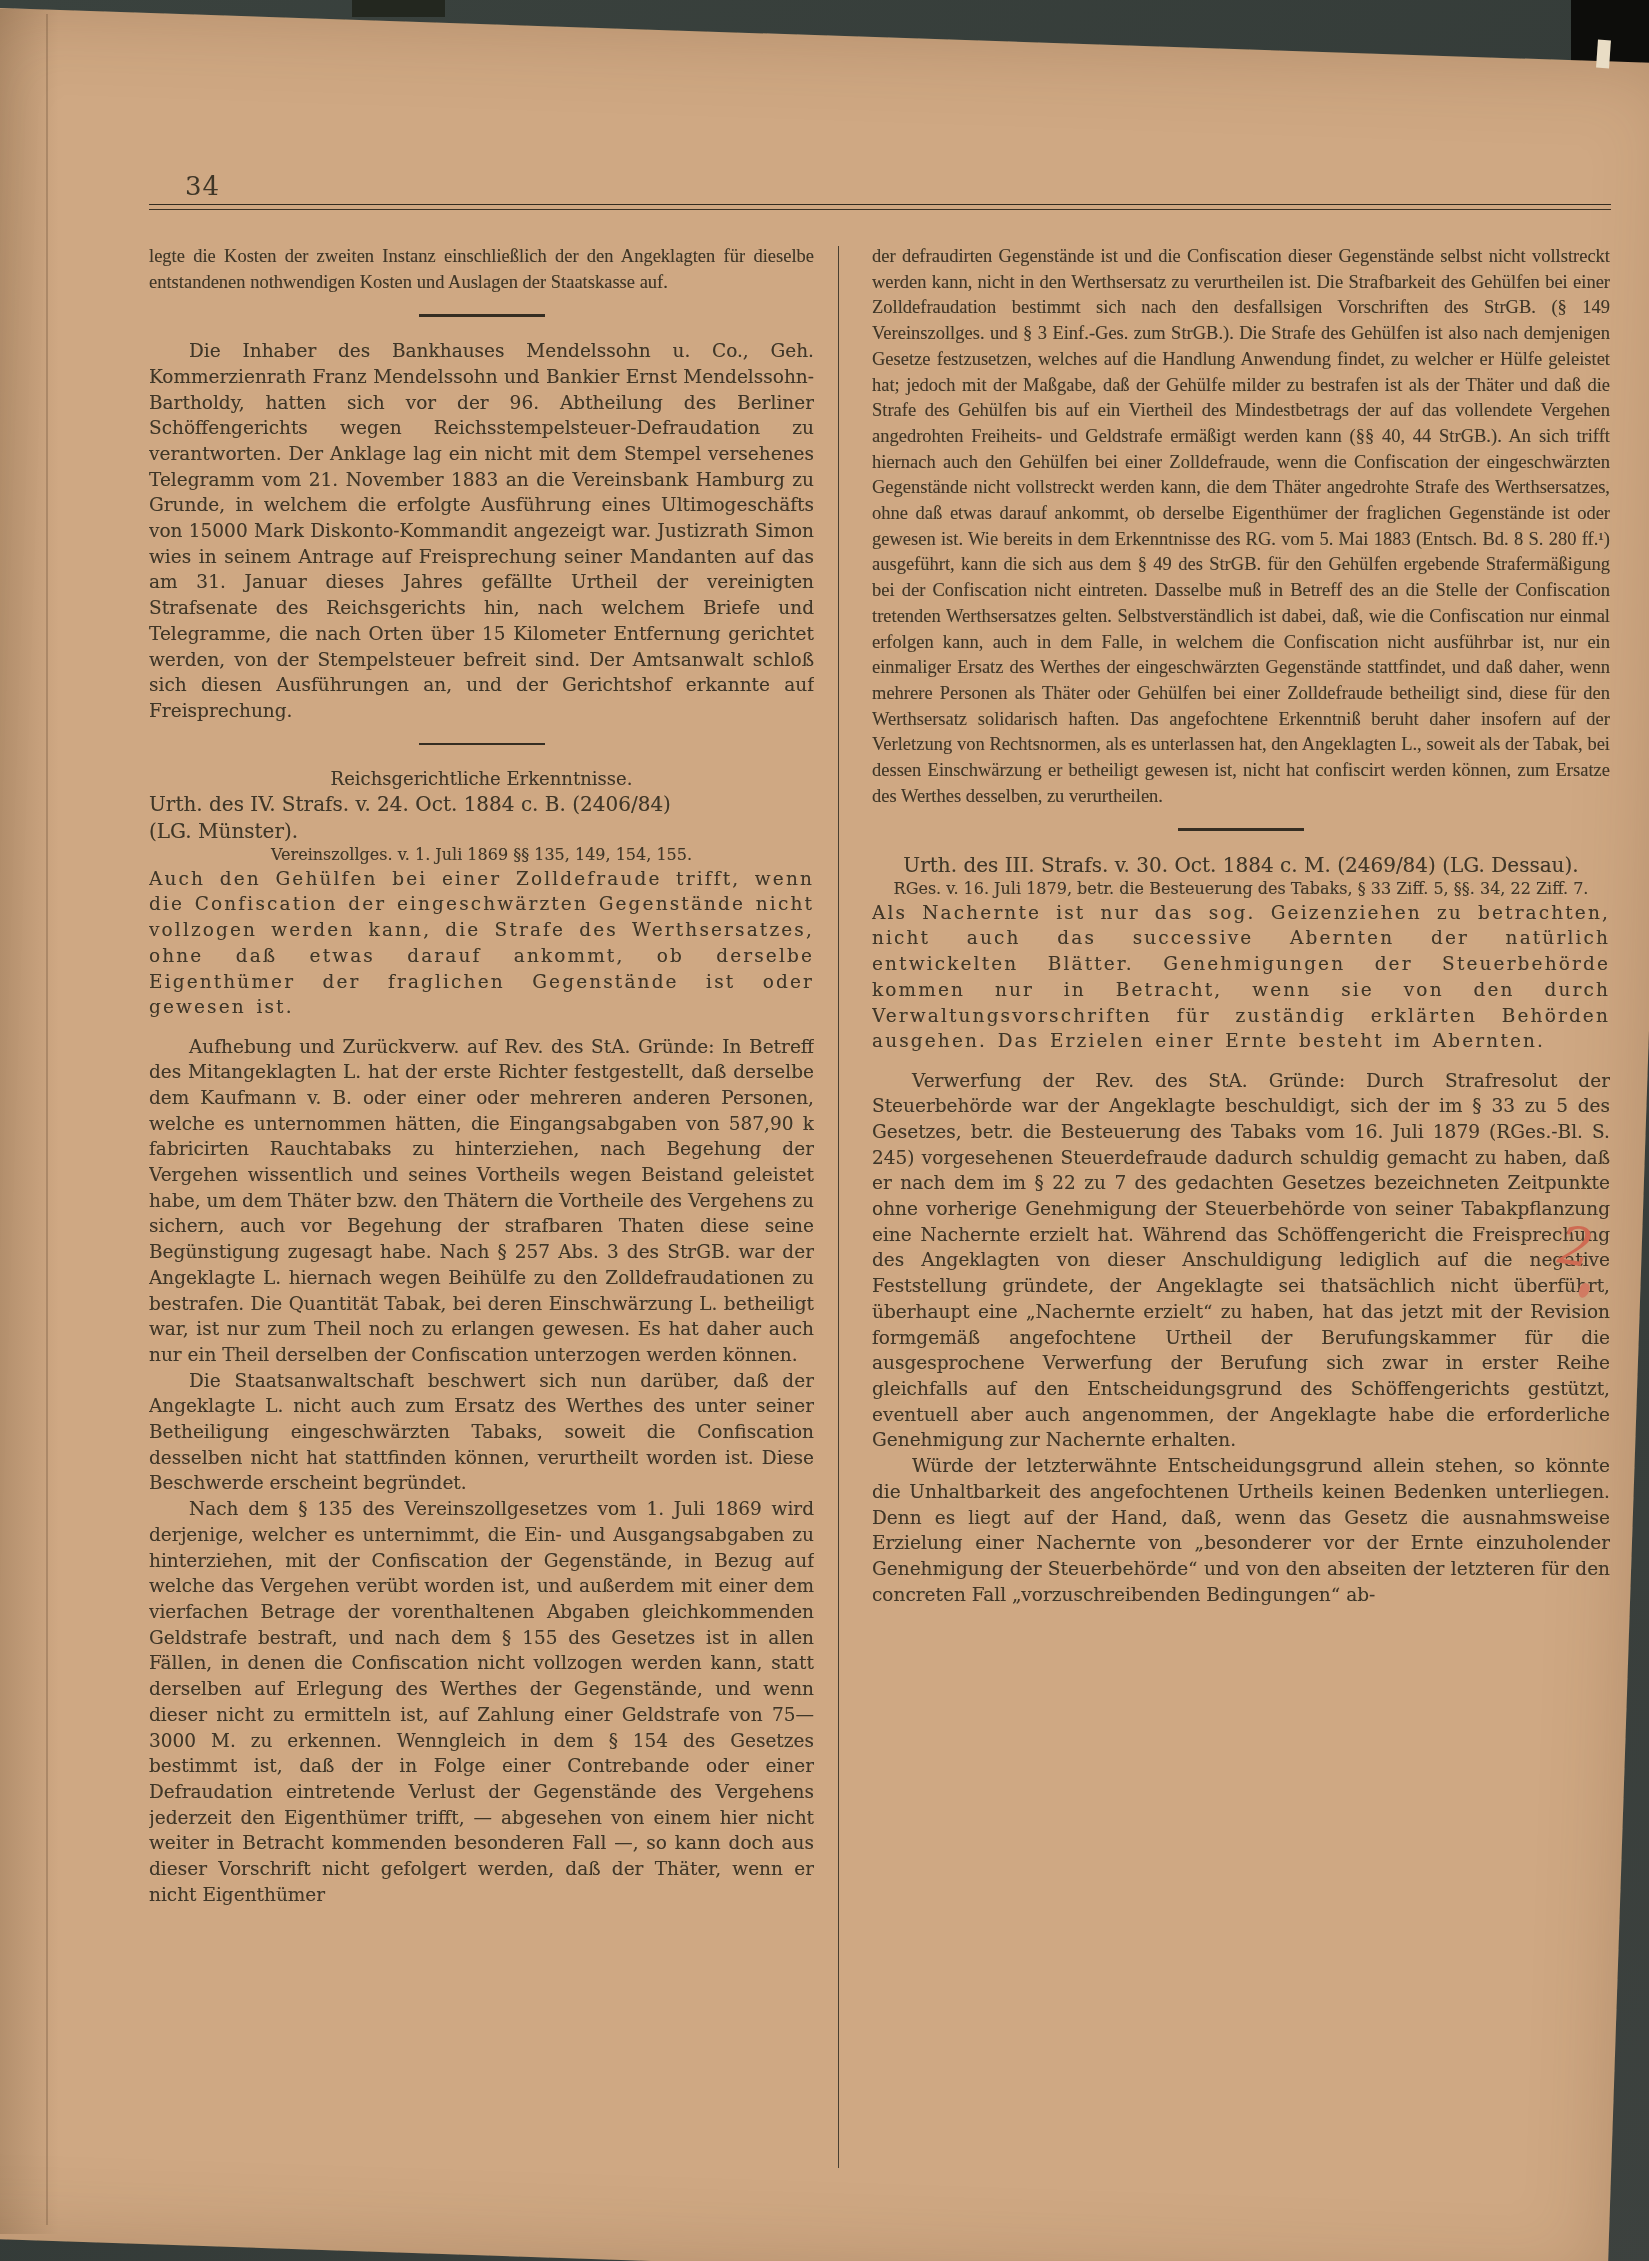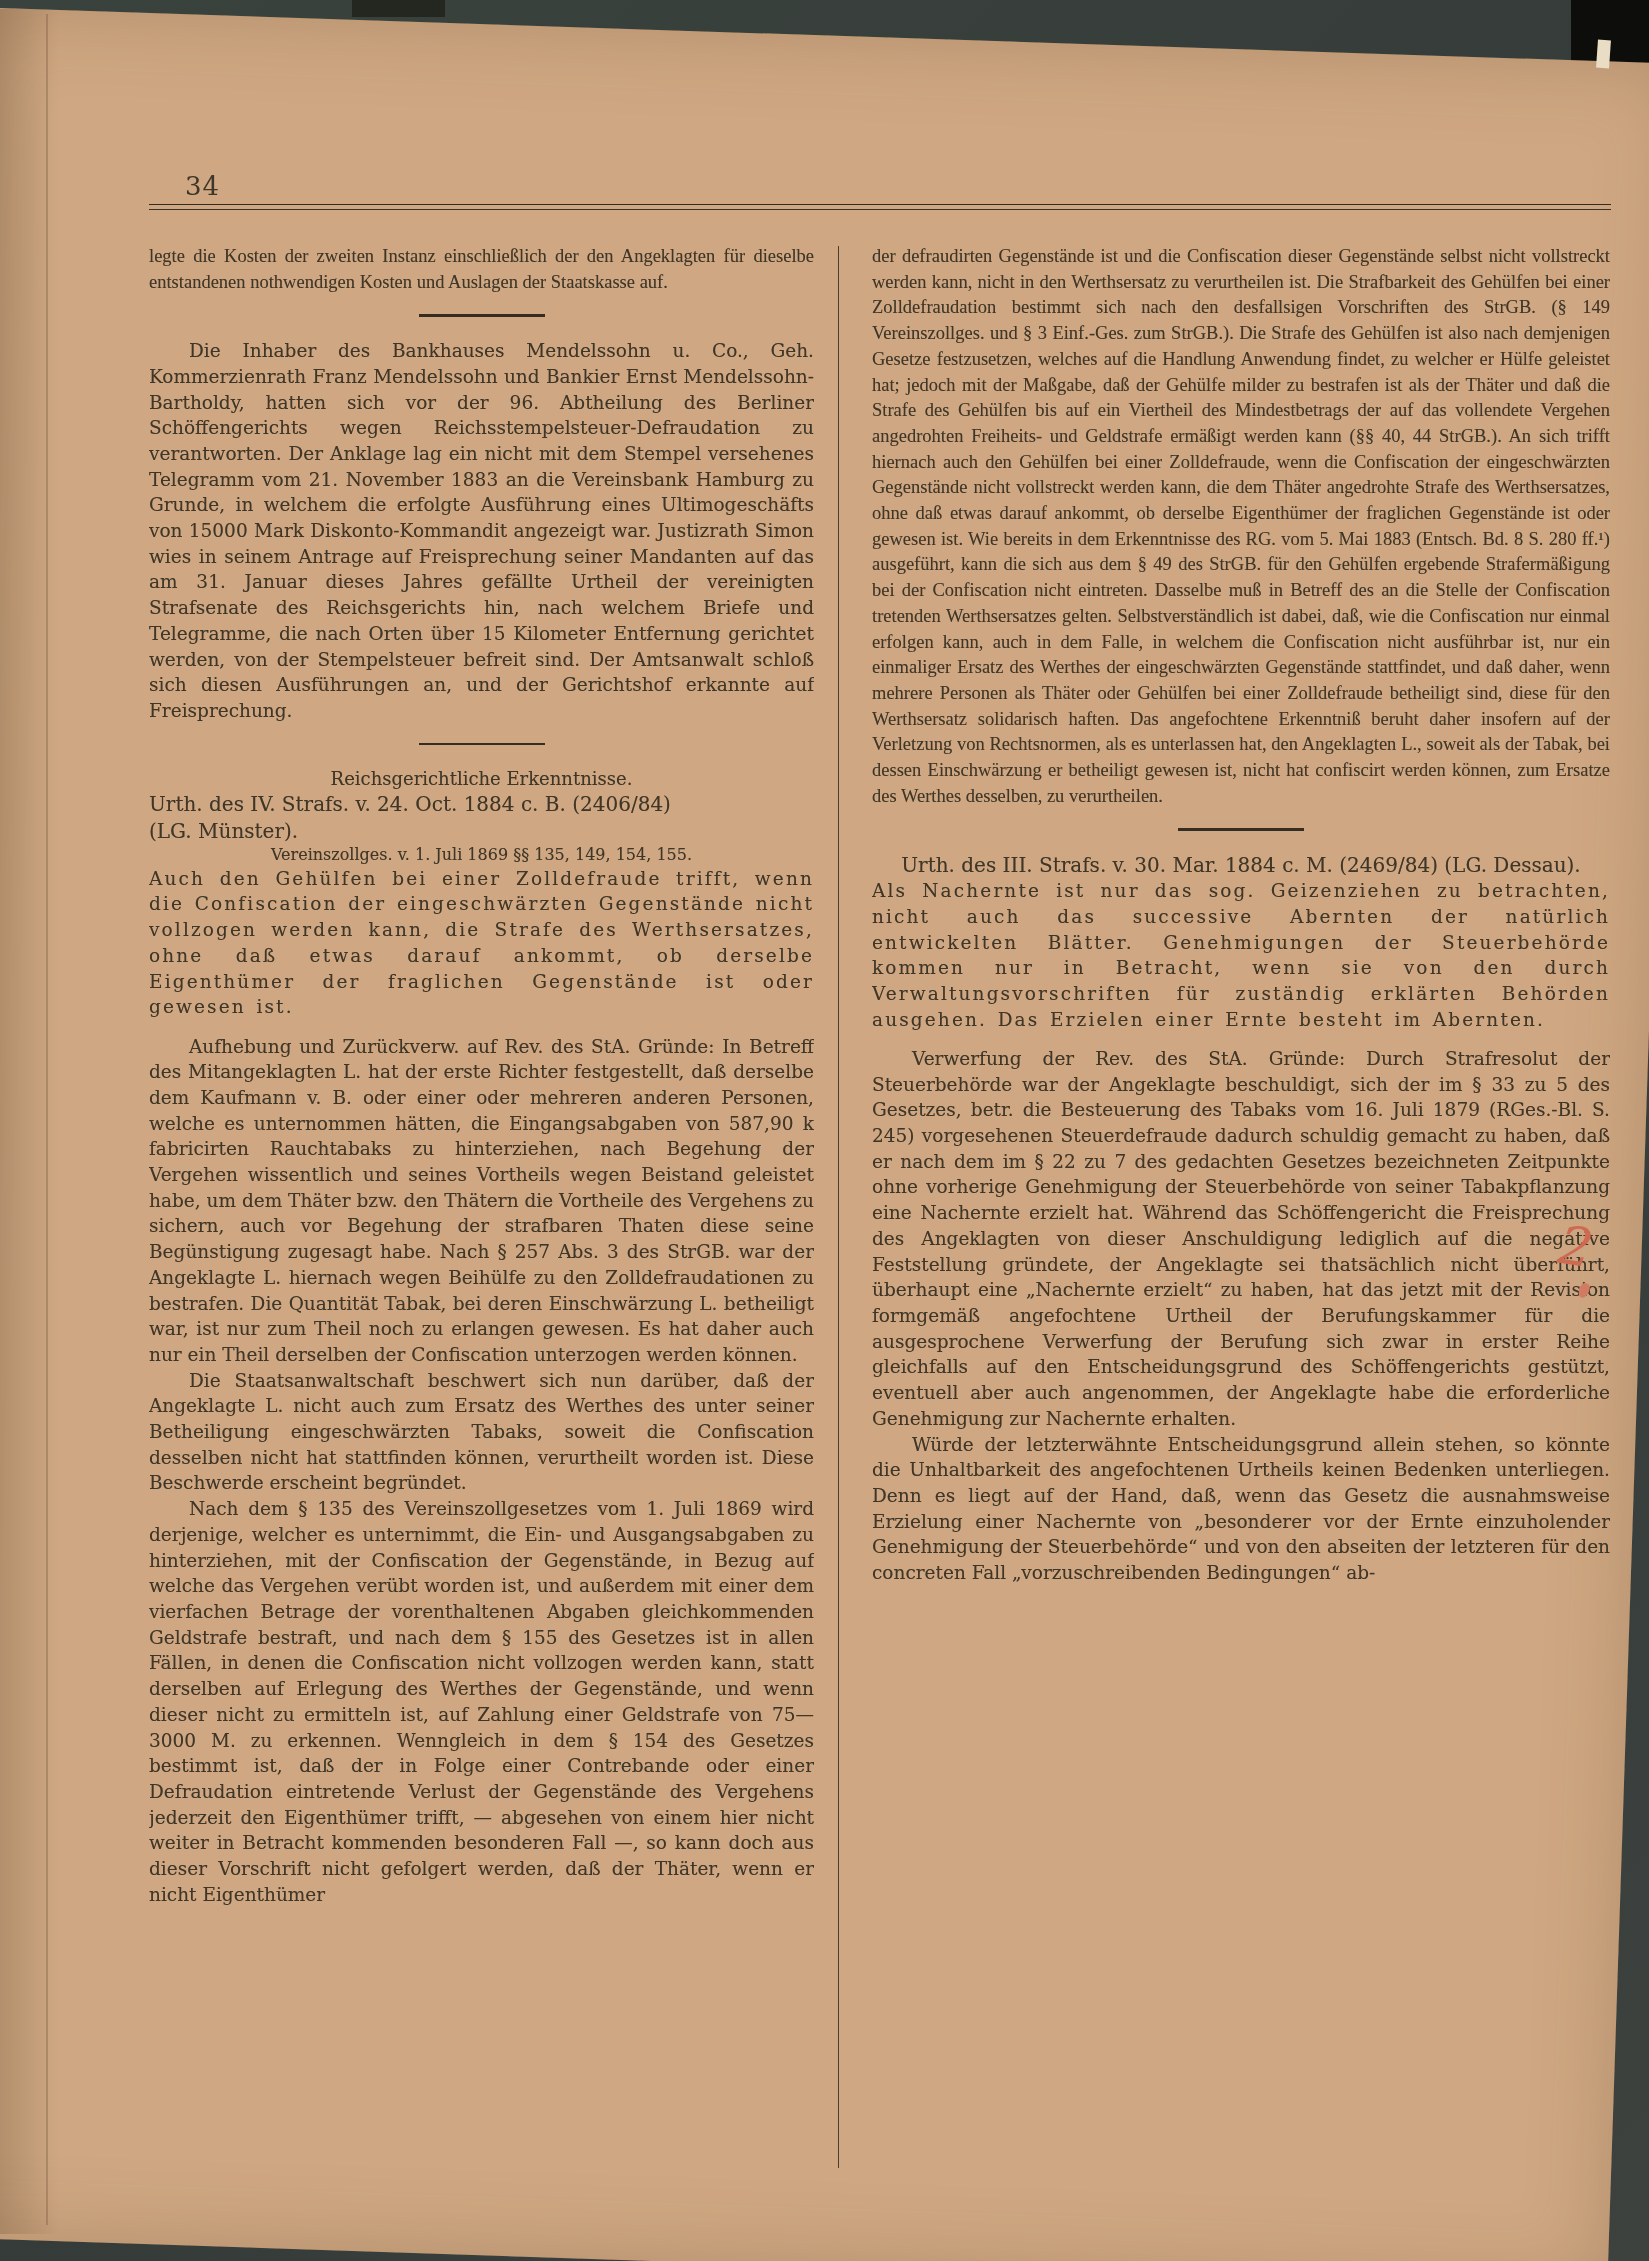--- a/index.html
+++ b/index.html
@@ -209,22 +209,23 @@
       <p class="ind">Aufhebung und Zurückverw. auf Rev. des StA. Gründe: In Betreff des Mitangeklagten L. hat der erste Richter festgestellt, daß derselbe dem Kaufmann v. B. oder einer oder mehreren anderen Personen, welche es unternommen hätten, die Eingangsabgaben von 587,90 k fabricirten Rauchtabaks zu hinterziehen, nach Begehung der Vergehen wissentlich und seines Vortheils wegen Beistand geleistet habe, um dem Thäter bzw. den Thätern die Vortheile des Vergehens zu sichern, auch vor Begehung der strafbaren Thaten diese seine Begünstigung zugesagt habe. Nach § 257 Abs. 3 des StrGB. war der Angeklagte L. hiernach wegen Beihülfe zu den Zolldefraudationen zu bestrafen. Die Quantität Tabak, bei deren Einschwärzung L. betheiligt war, ist nur zum Theil noch zu erlangen gewesen. Es hat daher auch nur ein Theil derselben der Confiscation unterzogen werden können.</p>
       <p class="ind">Die Staatsanwaltschaft beschwert sich nun darüber, daß der Angeklagte L. nicht auch zum Ersatz des Werthes des unter seiner Betheiligung eingeschwärzten Tabaks, soweit die Confiscation desselben nicht hat stattfinden können, verurtheilt worden ist. Diese Beschwerde erscheint begründet.</p>
       <p class="ind">Nach dem § 135 des Vereinszollgesetzes vom 1. Juli 1869 wird derjenige, welcher es unternimmt, die Ein- und Ausgangsabgaben zu hinterziehen, mit der Confiscation der Gegenstände, in Bezug auf welche das Vergehen verübt worden ist, und außerdem mit einer dem vierfachen Betrage der vorenthaltenen Abgaben gleichkommenden Geldstrafe bestraft, und nach dem § 155 des Gesetzes ist in allen Fällen, in denen die Confiscation nicht vollzogen werden kann, statt derselben auf Erlegung des Werthes der Gegenstände, und wenn dieser nicht zu ermitteln ist, auf Zahlung einer Geldstrafe von 75—3000 M. zu erkennen. Wenngleich in dem § 154 des Gesetzes bestimmt ist, daß der in Folge einer Contrebande oder einer Defraudation eintretende Verlust der Gegenstände des Vergehens jederzeit den Eigenthümer trifft, — abgesehen von einem hier nicht weiter in Betracht kommenden besonderen Fall —, so kann doch aus dieser Vorschrift nicht gefolgert werden, daß der Thäter, wenn er nicht Eigenthümer</p>
     </div>
 
     <div class="col col-right">
       <p class="noind">der defraudirten Gegenstände ist und die Confiscation dieser Gegenstände selbst nicht vollstreckt werden kann, nicht in den Werthsersatz zu verurtheilen ist. Die Strafbarkeit des Gehülfen bei einer Zolldefraudation bestimmt sich nach den desfallsigen Vorschriften des StrGB. (§ 149 Vereinszollges. und § 3 Einf.-Ges. zum StrGB.). Die Strafe des Gehülfen ist also nach demjenigen Gesetze festzusetzen, welches auf die Handlung Anwendung findet, zu welcher er Hülfe geleistet hat; jedoch mit der Maßgabe, daß der Gehülfe milder zu bestrafen ist als der Thäter und daß die Strafe des Gehülfen bis auf ein Viertheil des Mindestbetrags der auf das vollendete Vergehen angedrohten Freiheits- und Geldstrafe ermäßigt werden kann (§§ 40, 44 StrGB.). An sich trifft hiernach auch den Gehülfen bei einer Zolldefraude, wenn die Confiscation der eingeschwärzten Gegenstände nicht vollstreckt werden kann, die dem Thäter angedrohte Strafe des Werthsersatzes, ohne daß etwas darauf ankommt, ob derselbe Eigenthümer der fraglichen Gegenstände ist oder gewesen ist. Wie bereits in dem Erkenntnisse des RG. vom 5. Mai 1883 (Entsch. Bd. 8 S. 280 ff.¹) ausgeführt, kann die sich aus dem § 49 des StrGB. für den Gehülfen ergebende Strafermäßigung bei der Confiscation nicht eintreten. Dasselbe muß in Betreff des an die Stelle der Confiscation tretenden Werthsersatzes gelten. Selbstverständlich ist dabei, daß, wie die Confiscation nur einmal erfolgen kann, auch in dem Falle, in welchem die Confiscation nicht ausführbar ist, nur ein einmaliger Ersatz des Werthes der eingeschwärzten Gegenstände stattfindet, und daß daher, wenn mehrere Personen als Thäter oder Gehülfen bei einer Zolldefraude betheiligt sind, diese für den Werthsersatz solidarisch haften. Das angefochtene Erkenntniß beruht daher insofern auf der Verletzung von Rechtsnormen, als es unterlassen hat, den Angeklagten L., soweit als der Tabak, bei dessen Einschwärzung er betheiligt gewesen ist, nicht hat confiscirt werden können, zum Ersatze des Werthes desselben, zu verurtheilen.</p>
 
       <div class="sep"></div>
 
-      <p class="case-title-sm">Urth. des III. Strafs. v. 30. Mar. 1884 c. M. (2469/84) (LG. Dessau).</p>
-
+      <p class="case-title-sm">Urth. des III. Strafs. v. 30. Oct. 1884 c. M. (2469/84) (LG. Dessau).</p>
+
+      <p class="statute">RGes. v. 16. Juli 1879, betr. die Besteuerung des Tabaks, § 33 Ziff. 5, §§. 34, 22 Ziff. 7.</p>
 
       <p class="headnote">Als Nachernte ist nur das sog. Geizenziehen zu betrachten, nicht auch das successive Abernten der natürlich entwickelten Blätter. Genehmigungen der Steuerbehörde kommen nur in Betracht, wenn sie von den durch Verwaltungsvorschriften für zuständig erklärten Behörden ausgehen. Das Erzielen einer Ernte besteht im Abernten.</p>
 
       <p class="ind">Verwerfung der Rev. des StA. Gründe: Durch Strafresolut der Steuerbehörde war der Angeklagte beschuldigt, sich der im § 33 zu 5 des Gesetzes, betr. die Besteuerung des Tabaks vom 16. Juli 1879 (RGes.-Bl. S. 245) vorgesehenen Steuerdefraude dadurch schuldig gemacht zu haben, daß er nach dem im § 22 zu 7 des gedachten Gesetzes bezeichneten Zeitpunkte ohne vorherige Genehmigung der Steuerbehörde von seiner Tabakpflanzung eine Nachernte erzielt hat. Während das Schöffengericht die Freisprechung des Angeklagten von dieser Anschuldigung lediglich auf die negative Feststellung gründete, der Angeklagte sei thatsächlich nicht überführt, überhaupt eine „Nachernte erzielt“ zu haben, hat das jetzt mit der Revision formgemäß angefochtene Urtheil der Berufungskammer für die ausgesprochene Verwerfung der Berufung sich zwar in erster Reihe gleichfalls auf den Entscheidungsgrund des Schöffengerichts gestützt, eventuell aber auch angenommen, der Angeklagte habe die erforderliche Genehmigung zur Nachernte erhalten.</p>
       <p class="ind">Würde der letzterwähnte Entscheidungsgrund allein stehen, so könnte die Unhaltbarkeit des angefochtenen Urtheils keinen Bedenken unterliegen. Denn es liegt auf der Hand, daß, wenn das Gesetz die ausnahmsweise Erzielung einer Nachernte von „besonderer vor der Ernte einzuholender Genehmigung der Steuerbehörde“ und von den abseiten der letzteren für den concreten Fall „vorzuschreibenden Bedingungen“ ab-</p>
     </div>
 
     <div class="margin-mark">2</div>
     <div class="margin-dot"></div>
 

